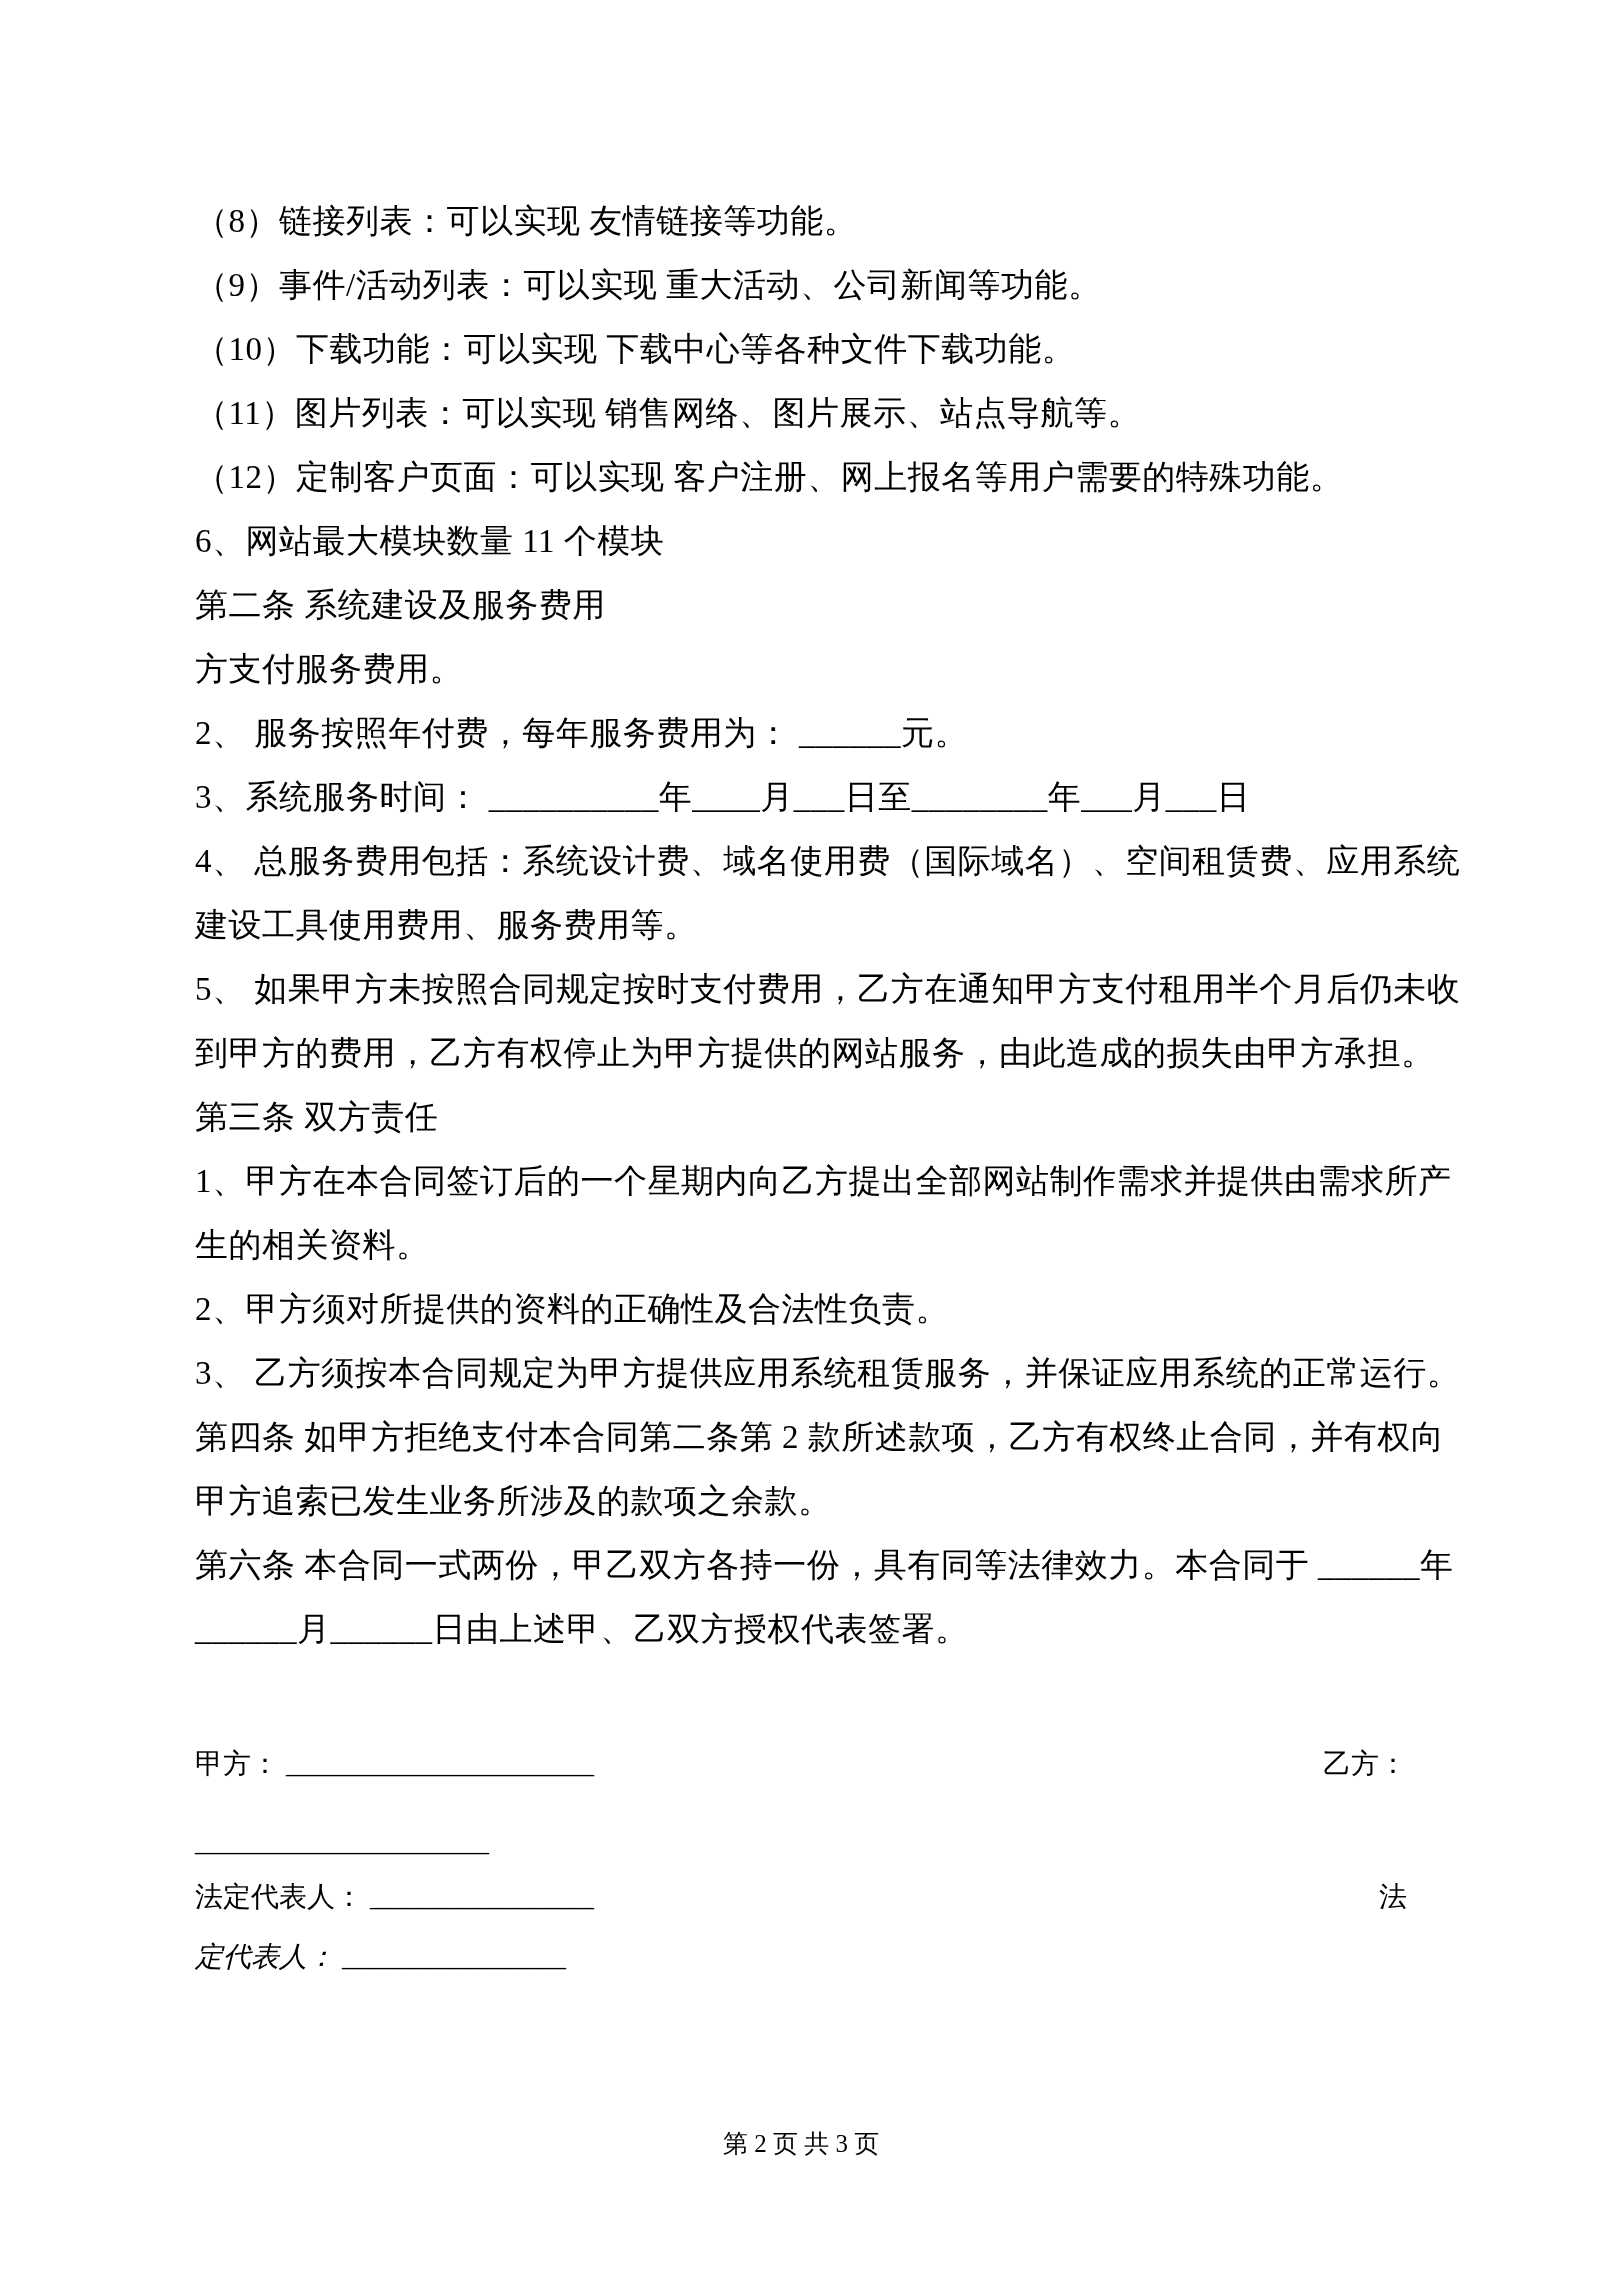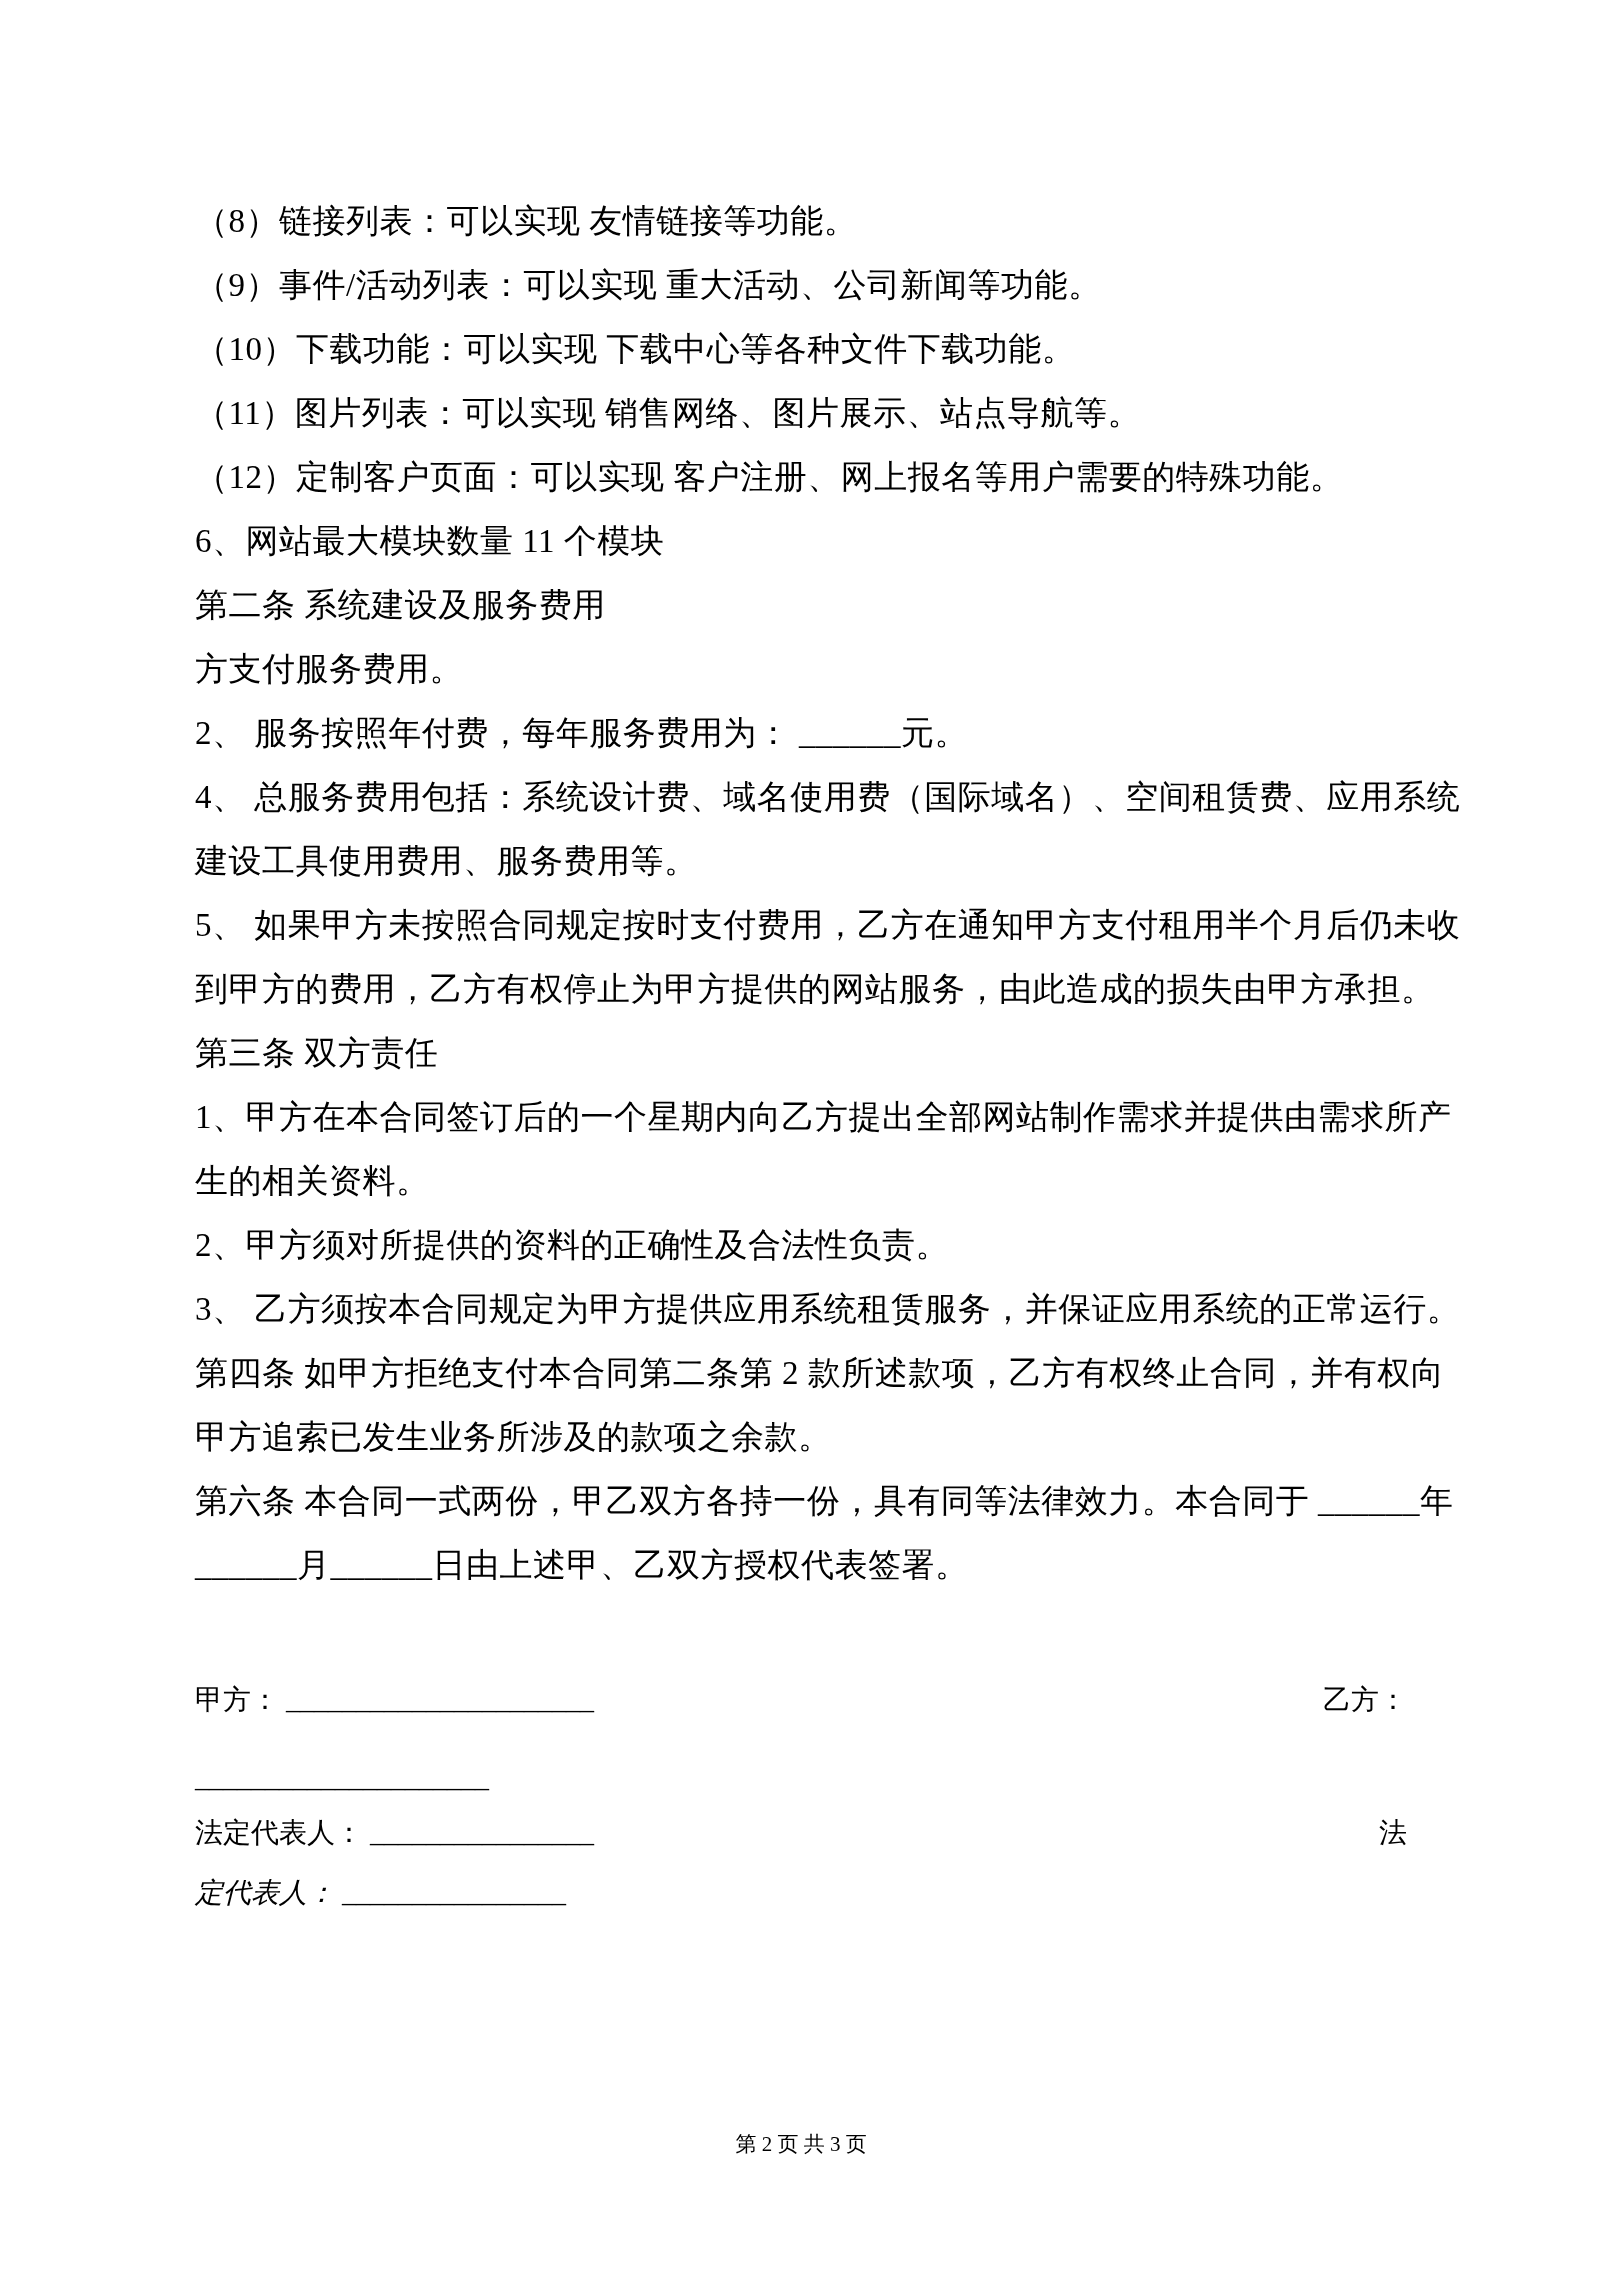--- a/index.html
+++ b/index.html
@@ -35,39 +35,40 @@
   }
   .sig-row.row-2 { margin-top: 13.6px; }
   .sig-row.row-3 { margin-top: -9px; }
   .sig-row.row-4 { margin-top: -3.6px; font-style: italic; }
   .page-footer {
     position: absolute;
     top: 2126px;
     left: 0;
     width: 100%;
     text-align: center;
-    font-size: 21px;
+    font-size: 25px;
     line-height: 36px;
     white-space: pre;
   }
 </style>
 </head>
 <body>
 
 <div class="page">
   <main class="doc-body">
     <p class="line">（8）链接列表：可以实现 友情链接等功能。</p>
     <p class="line">（9）事件/活动列表：可以实现 重大活动、公司新闻等功能。</p>
     <p class="line">（10）下载功能：可以实现 下载中心等各种文件下载功能。</p>
     <p class="line">（11）图片列表：可以实现 销售网络、图片展示、站点导航等。</p>
     <p class="line">（12）定制客户页面：可以实现 客户注册、网上报名等用户需要的特殊功能。</p>
     <p class="line">6、网站最大模块数量 11 个模块</p>
     <p class="line">第二条 系统建设及服务费用</p>
     <p class="line">方支付服务费用。</p>
     <p class="line">2、 服务按照年付费，每年服务费用为： ______元。</p>
+    <p class="line">3、系统服务时间： __________年____月___日至________年___月___日</p>
     <p class="line">4、 总服务费用包括：系统设计费、域名使用费（国际域名）、空间租赁费、应用系统</p>
     <p class="line">建设工具使用费用、服务费用等。</p>
     <p class="line">5、 如果甲方未按照合同规定按时支付费用，乙方在通知甲方支付租用半个月后仍未收</p>
     <p class="line">到甲方的费用，乙方有权停止为甲方提供的网站服务，由此造成的损失由甲方承担。</p>
     <p class="line">第三条 双方责任</p>
     <p class="line">1、甲方在本合同签订后的一个星期内向乙方提出全部网站制作需求并提供由需求所产</p>
     <p class="line">生的相关资料。</p>
     <p class="line">2、甲方须对所提供的资料的正确性及合法性负责。</p>
     <p class="line">3、 乙方须按本合同规定为甲方提供应用系统租赁服务，并保证应用系统的正常运行。</p>
     <p class="line">第四条 如甲方拒绝支付本合同第二条第 2 款所述款项，乙方有权终止合同，并有权向</p>

